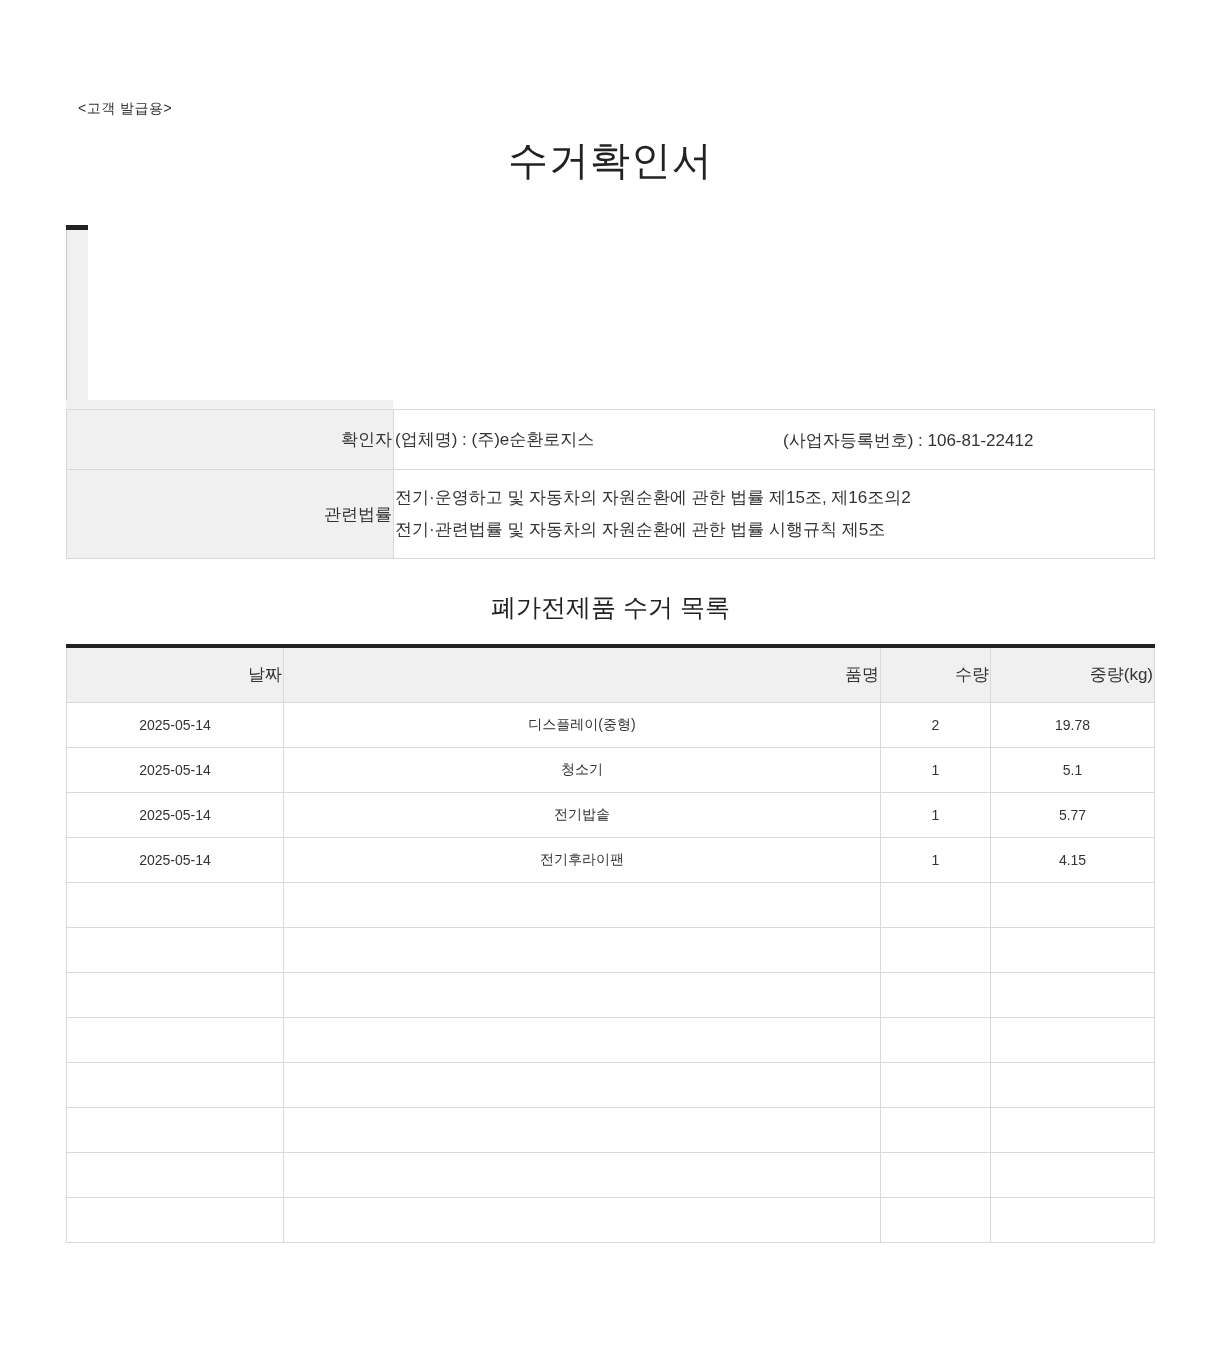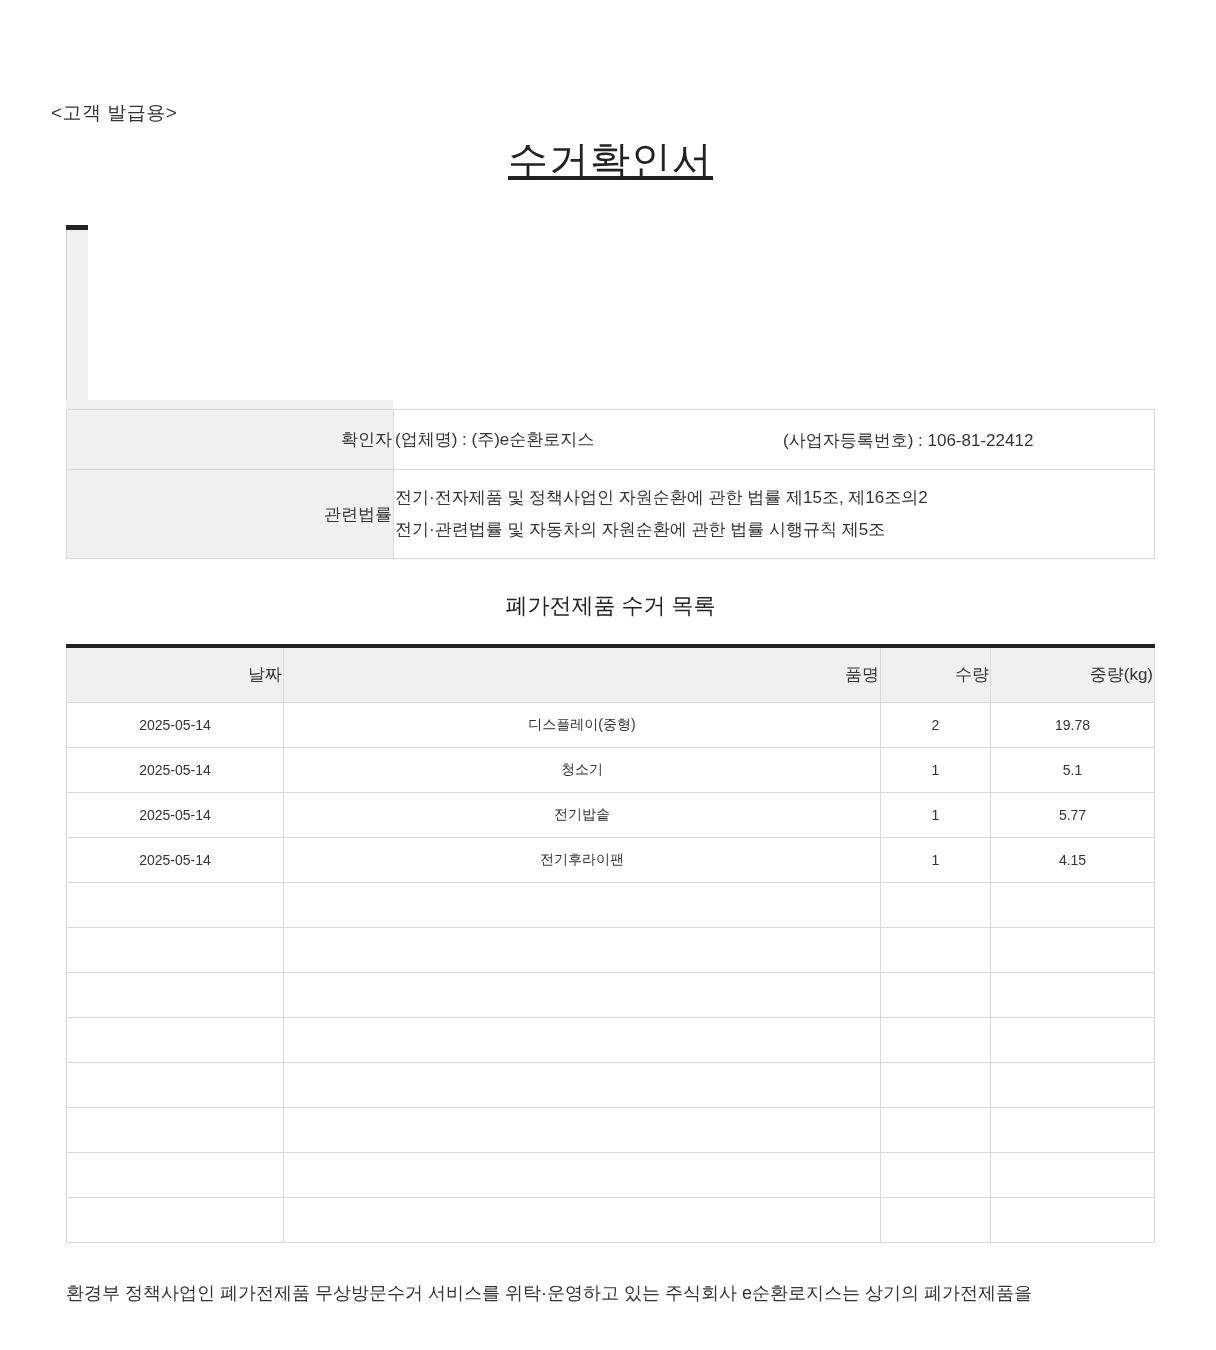--- a/index.html
+++ b/index.html
@@ -5,28 +5,27 @@
   html,body{margin:0;padding:0;background:#ffffff;}
   .page{
     position:relative;
     width:1216px;height:1350px;
     background:#ffffff;
     font-family:"Liberation Sans","DejaVu Sans",sans-serif;
     color:#333333;
     overflow:hidden;
   }
   .customer-tag{
-    position:absolute;left:51px;top:100px;
-    font-size:19px;color:#333;letter-spacing:0.5px;
+    position:absolute;left:78px;top:100px;
+    font-size:14px;color:#333;letter-spacing:0.5px;
   }
   .doc-title{
     position:absolute;left:66px;top:133px;width:1089px;
     text-align:center;font-size:40px;font-weight:500;color:#222;
     letter-spacing:1px;
-    text-decoration:underline;
   }
   
   .redact-black{
     position:absolute;left:66px;top:225px;width:22px;height:5px;
     background:#222222;
   }
   .redact-strip{
     position:absolute;left:66px;top:230px;width:22px;height:170px;
     background:#f0f0f0;border-left:1px solid #cccccc;box-sizing:border-box;
   }
@@ -52,21 +51,21 @@
   .row-confirmer{height:60px;}
   .row-law{height:89px;}
   .biz-no{
     position:absolute;left:389px;top:50%;transform:translateY(-50%);
     white-space:nowrap;
   }
   .law-line{line-height:32px;}
   
   .list-title{
     position:absolute;left:66px;top:591px;width:1089px;
-    text-align:center;font-size:22px;font-weight:500;color:#222;
+    text-align:center;font-size:25px;font-weight:500;color:#222;
   }
   .items-table{
     position:absolute;left:66px;top:644px;width:1089px;
     border-collapse:collapse;table-layout:fixed;
     border-top:4px solid #222222;
   }
   .items-table th{
     height:56px;background:#f0f0f0;
     border:1px solid #d9d9d9;border-top:none;
     font-weight:400;font-size:17px;color:#333;text-align:right;
@@ -100,21 +99,21 @@
       <tr class="row-confirmer">
         <th>확인자</th>
         <td>
           <span>(업체명) : (주)e순환로지스</span>
           <span class="biz-no">(사업자등록번호) : 106-81-22412</span>
         </td>
       </tr>
       <tr class="row-law">
         <th>관련법률</th>
         <td>
-          <div class="law-line">전기·전자제품 및 정책사업인 자원순환에 관한 법률 제15조, 제16조의2</div>
+          <div class="law-line">전기·운영하고 및 자동차의 자원순환에 관한 법률 제15조, 제16조의2</div>
           <div class="law-line">전기·관련법률 및 자동차의 자원순환에 관한 법률 시행규칙 제5조</div>
         </td>
       </tr>
     </tbody>
   </table>
 
   <div class="list-title">폐가전제품 수거 목록</div>
 
   <table class="items-table">
     <colgroup>
@@ -201,16 +200,15 @@
         <tr>
           <td></td>
           <td></td>
           <td></td>
           <td></td>
         </tr>
     </tbody>
   </table>
 
   <div class="footer-note">
-    <div>환경부 정책사업인 폐가전제품 무상방문수거 서비스를 위탁·운영하고 있는 주식회사 e순환로지스는 상기의 폐가전제품을</div>
   </div>
 
 </div>
 
 </body></html>

